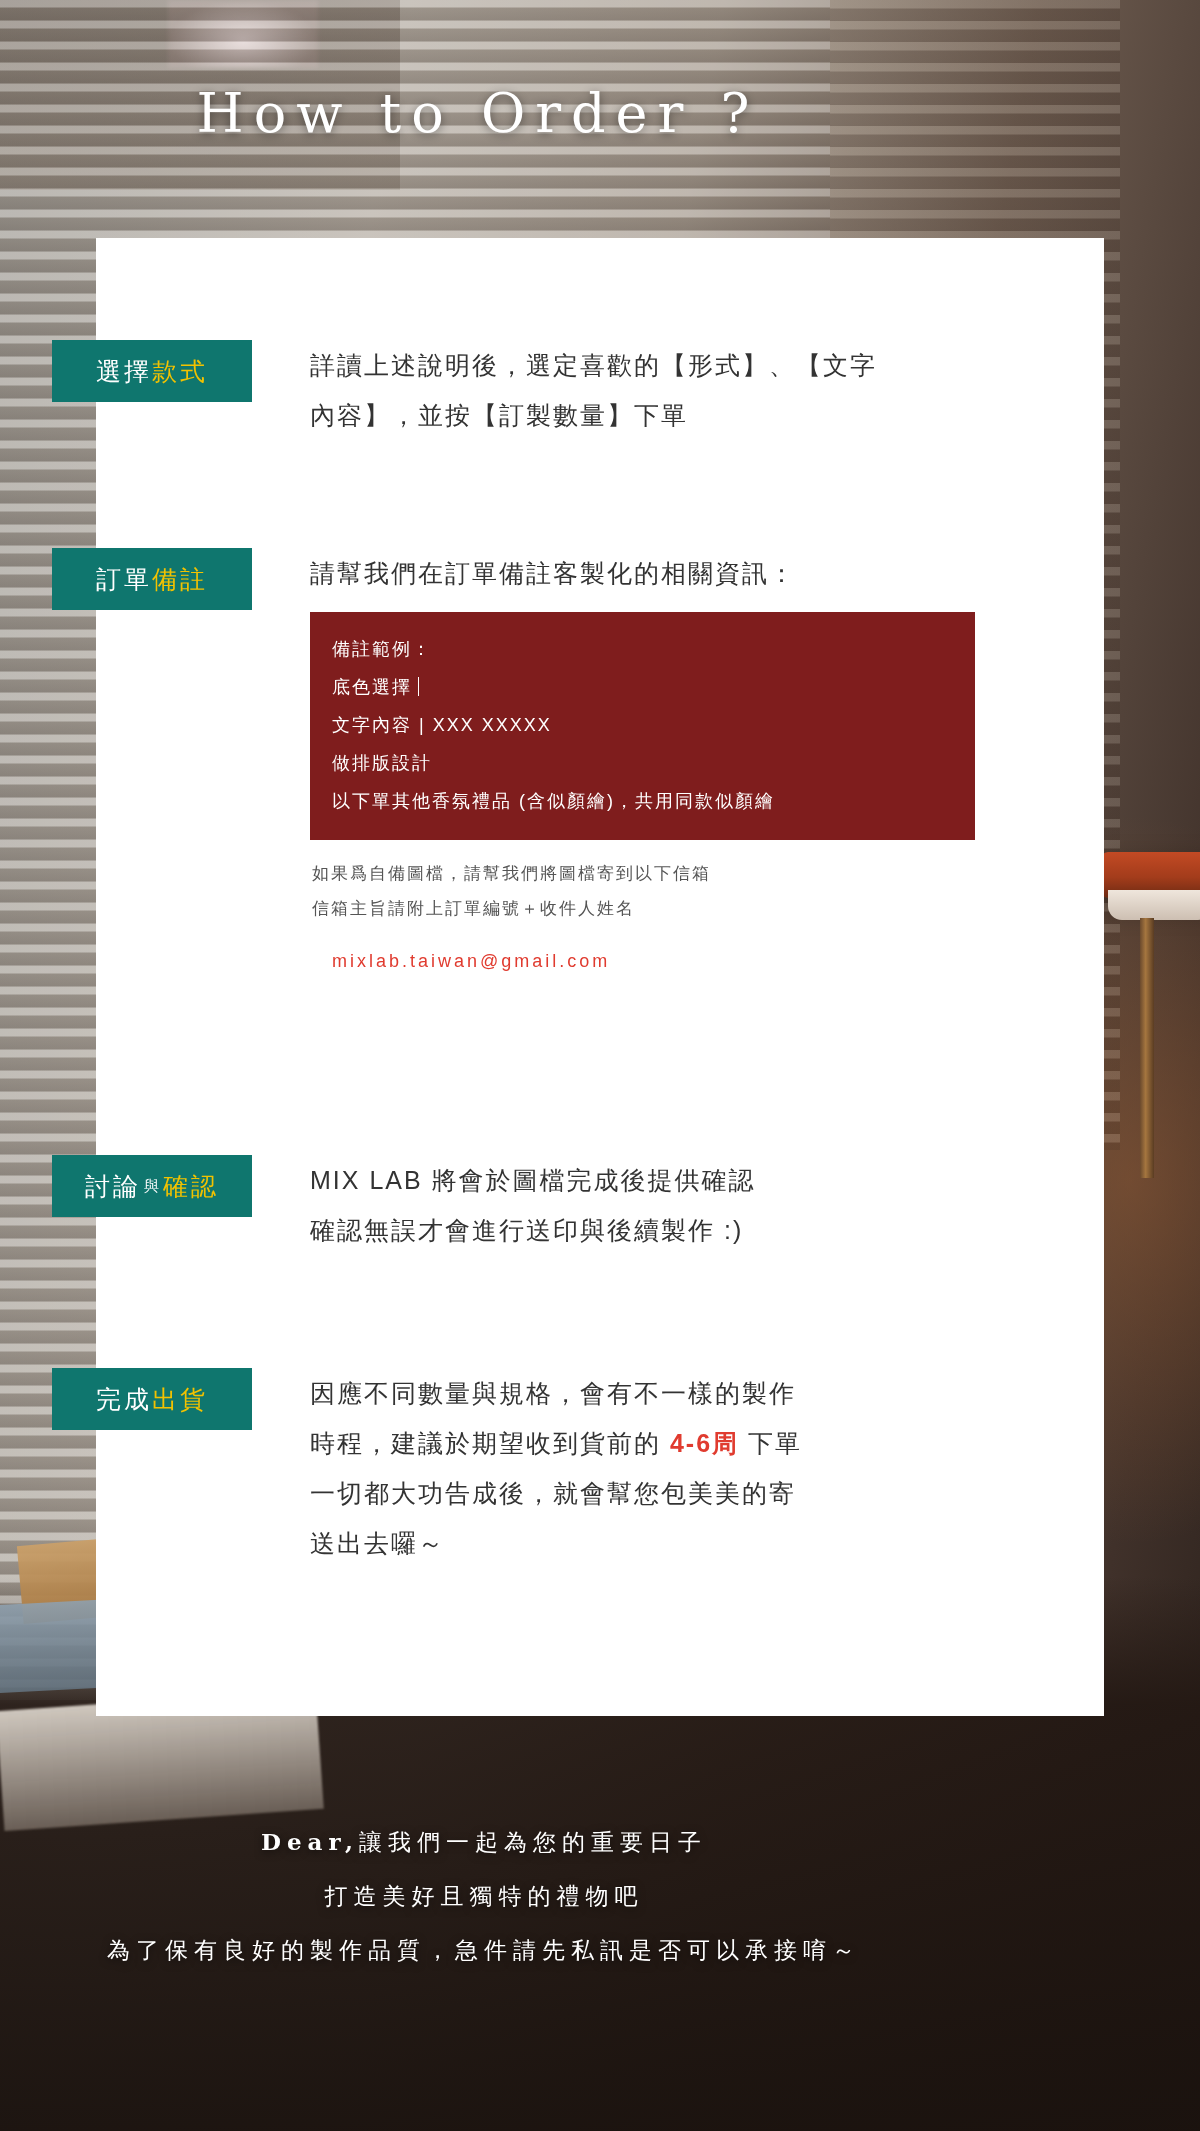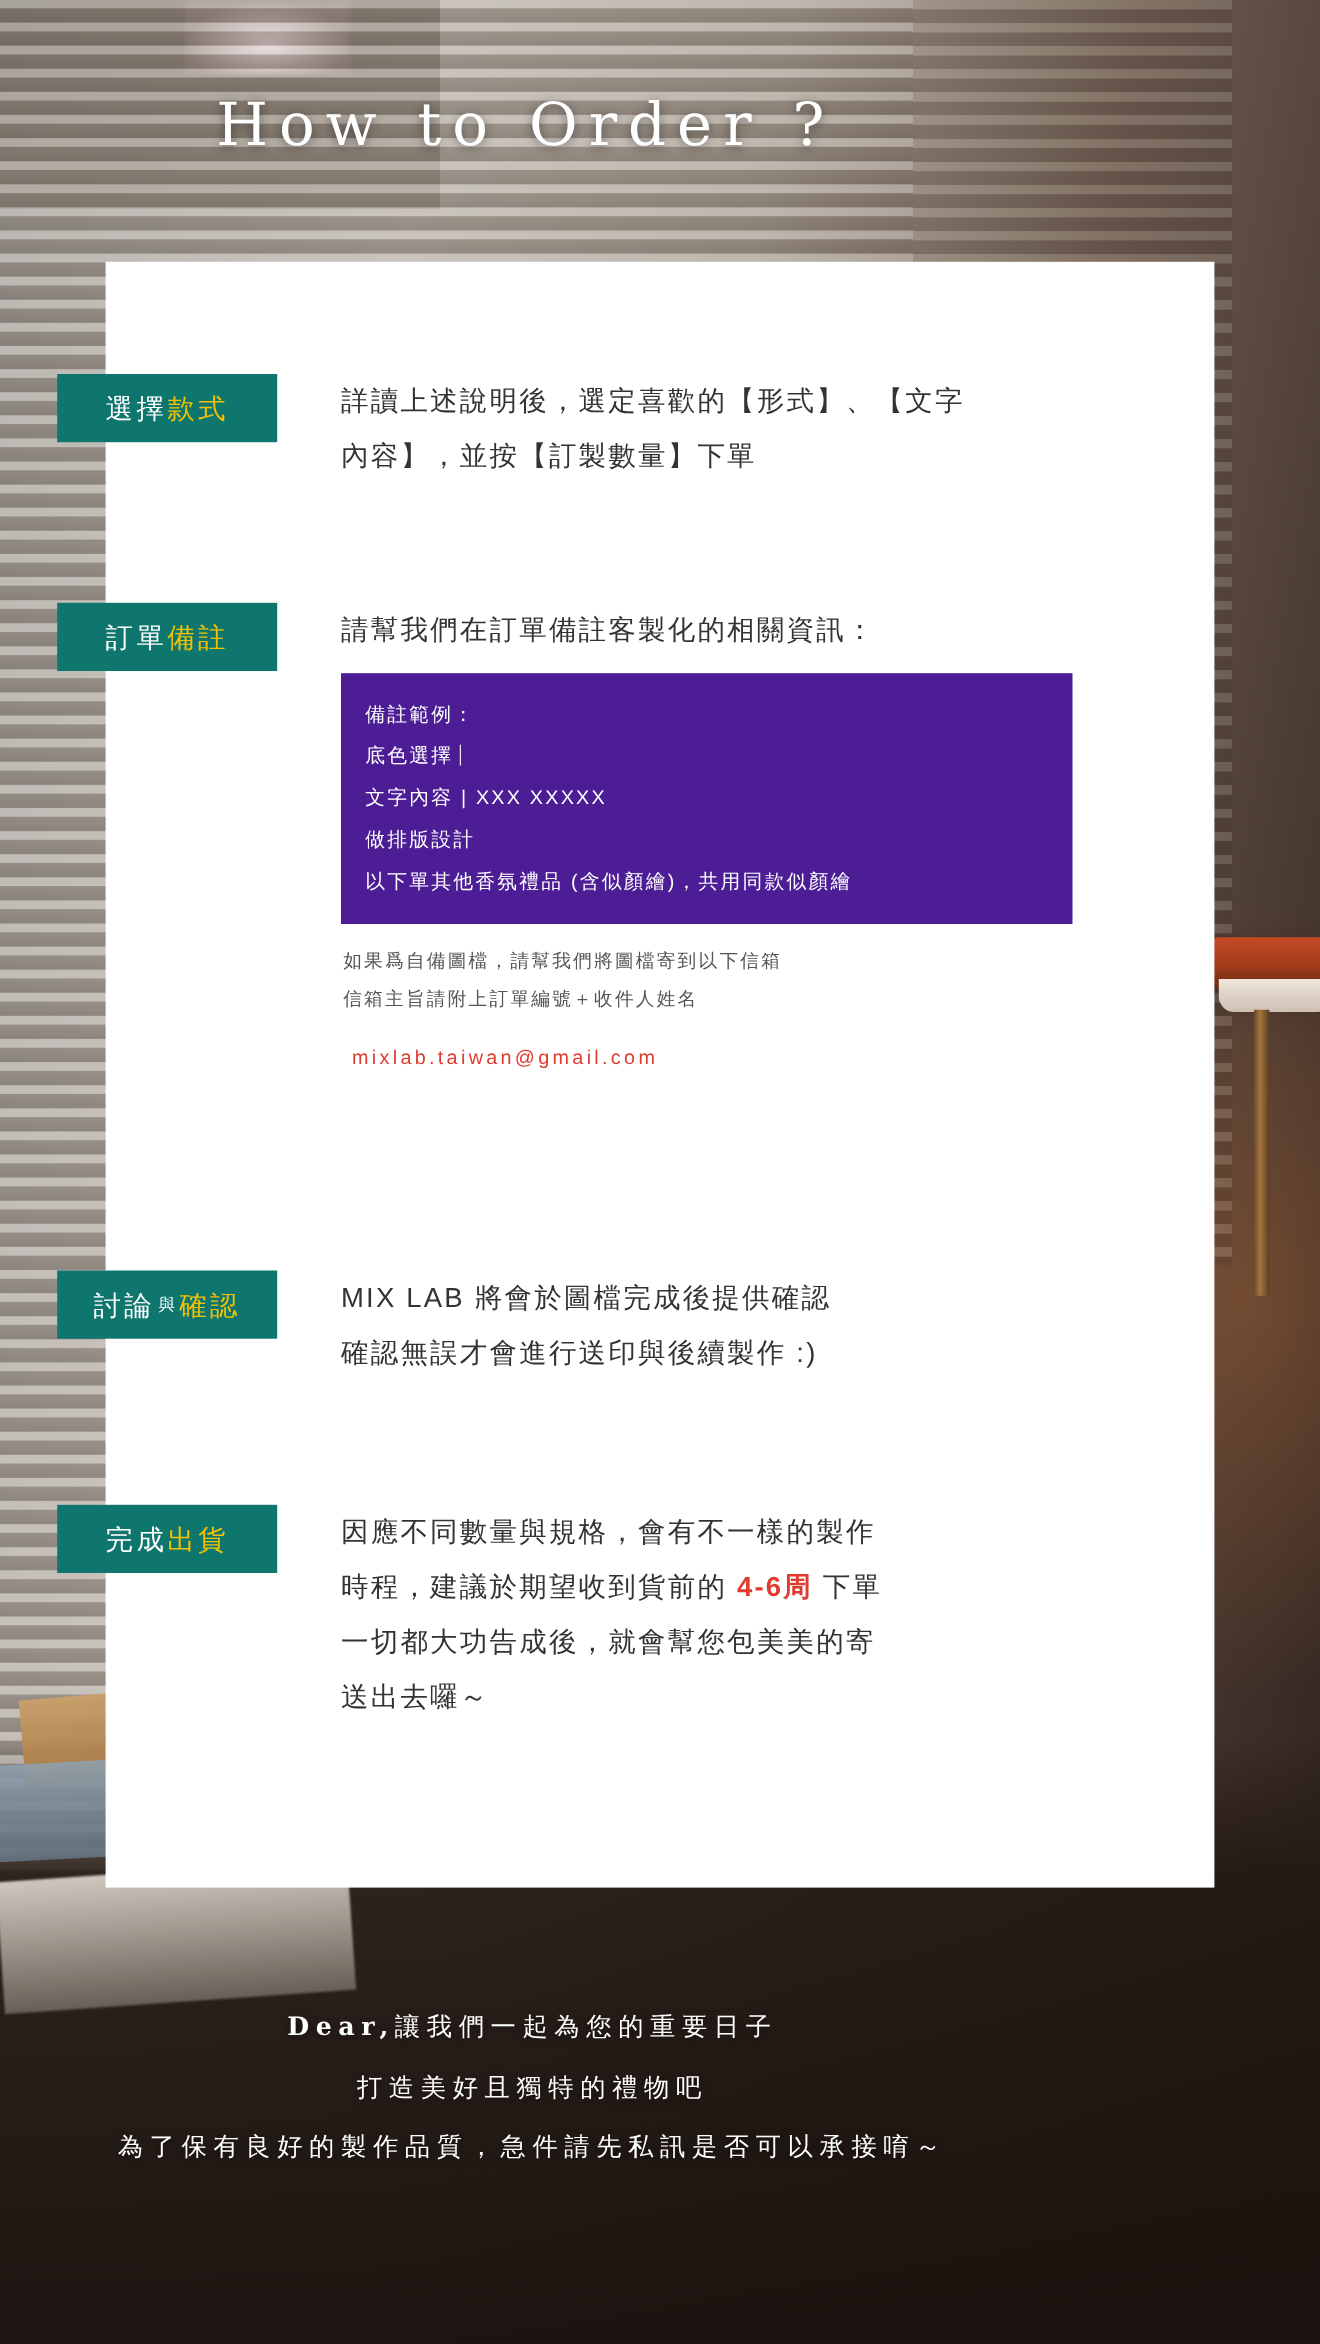--- a/index.html
+++ b/index.html
@@ -153,21 +153,21 @@
     color: #333333;
     font-size: 25px;
     line-height: 50px;
     letter-spacing: 2px;
   }
   .body .red { color: #e03b2f; font-weight: bold; }
 
   
   .note-box {
     width: 665px;
-    background: #4c1d95;
+    background: #7f1d1d;
     color: #ffffff;
     box-sizing: border-box;
     padding: 18px 22px 20px 22px;
     font-size: 18px;
     line-height: 38px;
     letter-spacing: 2px;
   }
   .note-box .cursor {
     display: inline-block;
     width: 1px;
@@ -179,21 +179,21 @@
   .note-after {
     margin-top: 16px;
     margin-left: 2px;
     color: #555555;
     font-size: 17px;
     line-height: 35px;
     letter-spacing: 2px;
   }
   .mail {
     margin-top: 10px;
-    margin-left: 10px;
+    margin-left: 22px;
     color: #e03b2f;
     font-size: 18px;
     letter-spacing: 3px;
   }
 
   
   .footer {
     position: absolute;
     left: 0;
     top: 1815px;

